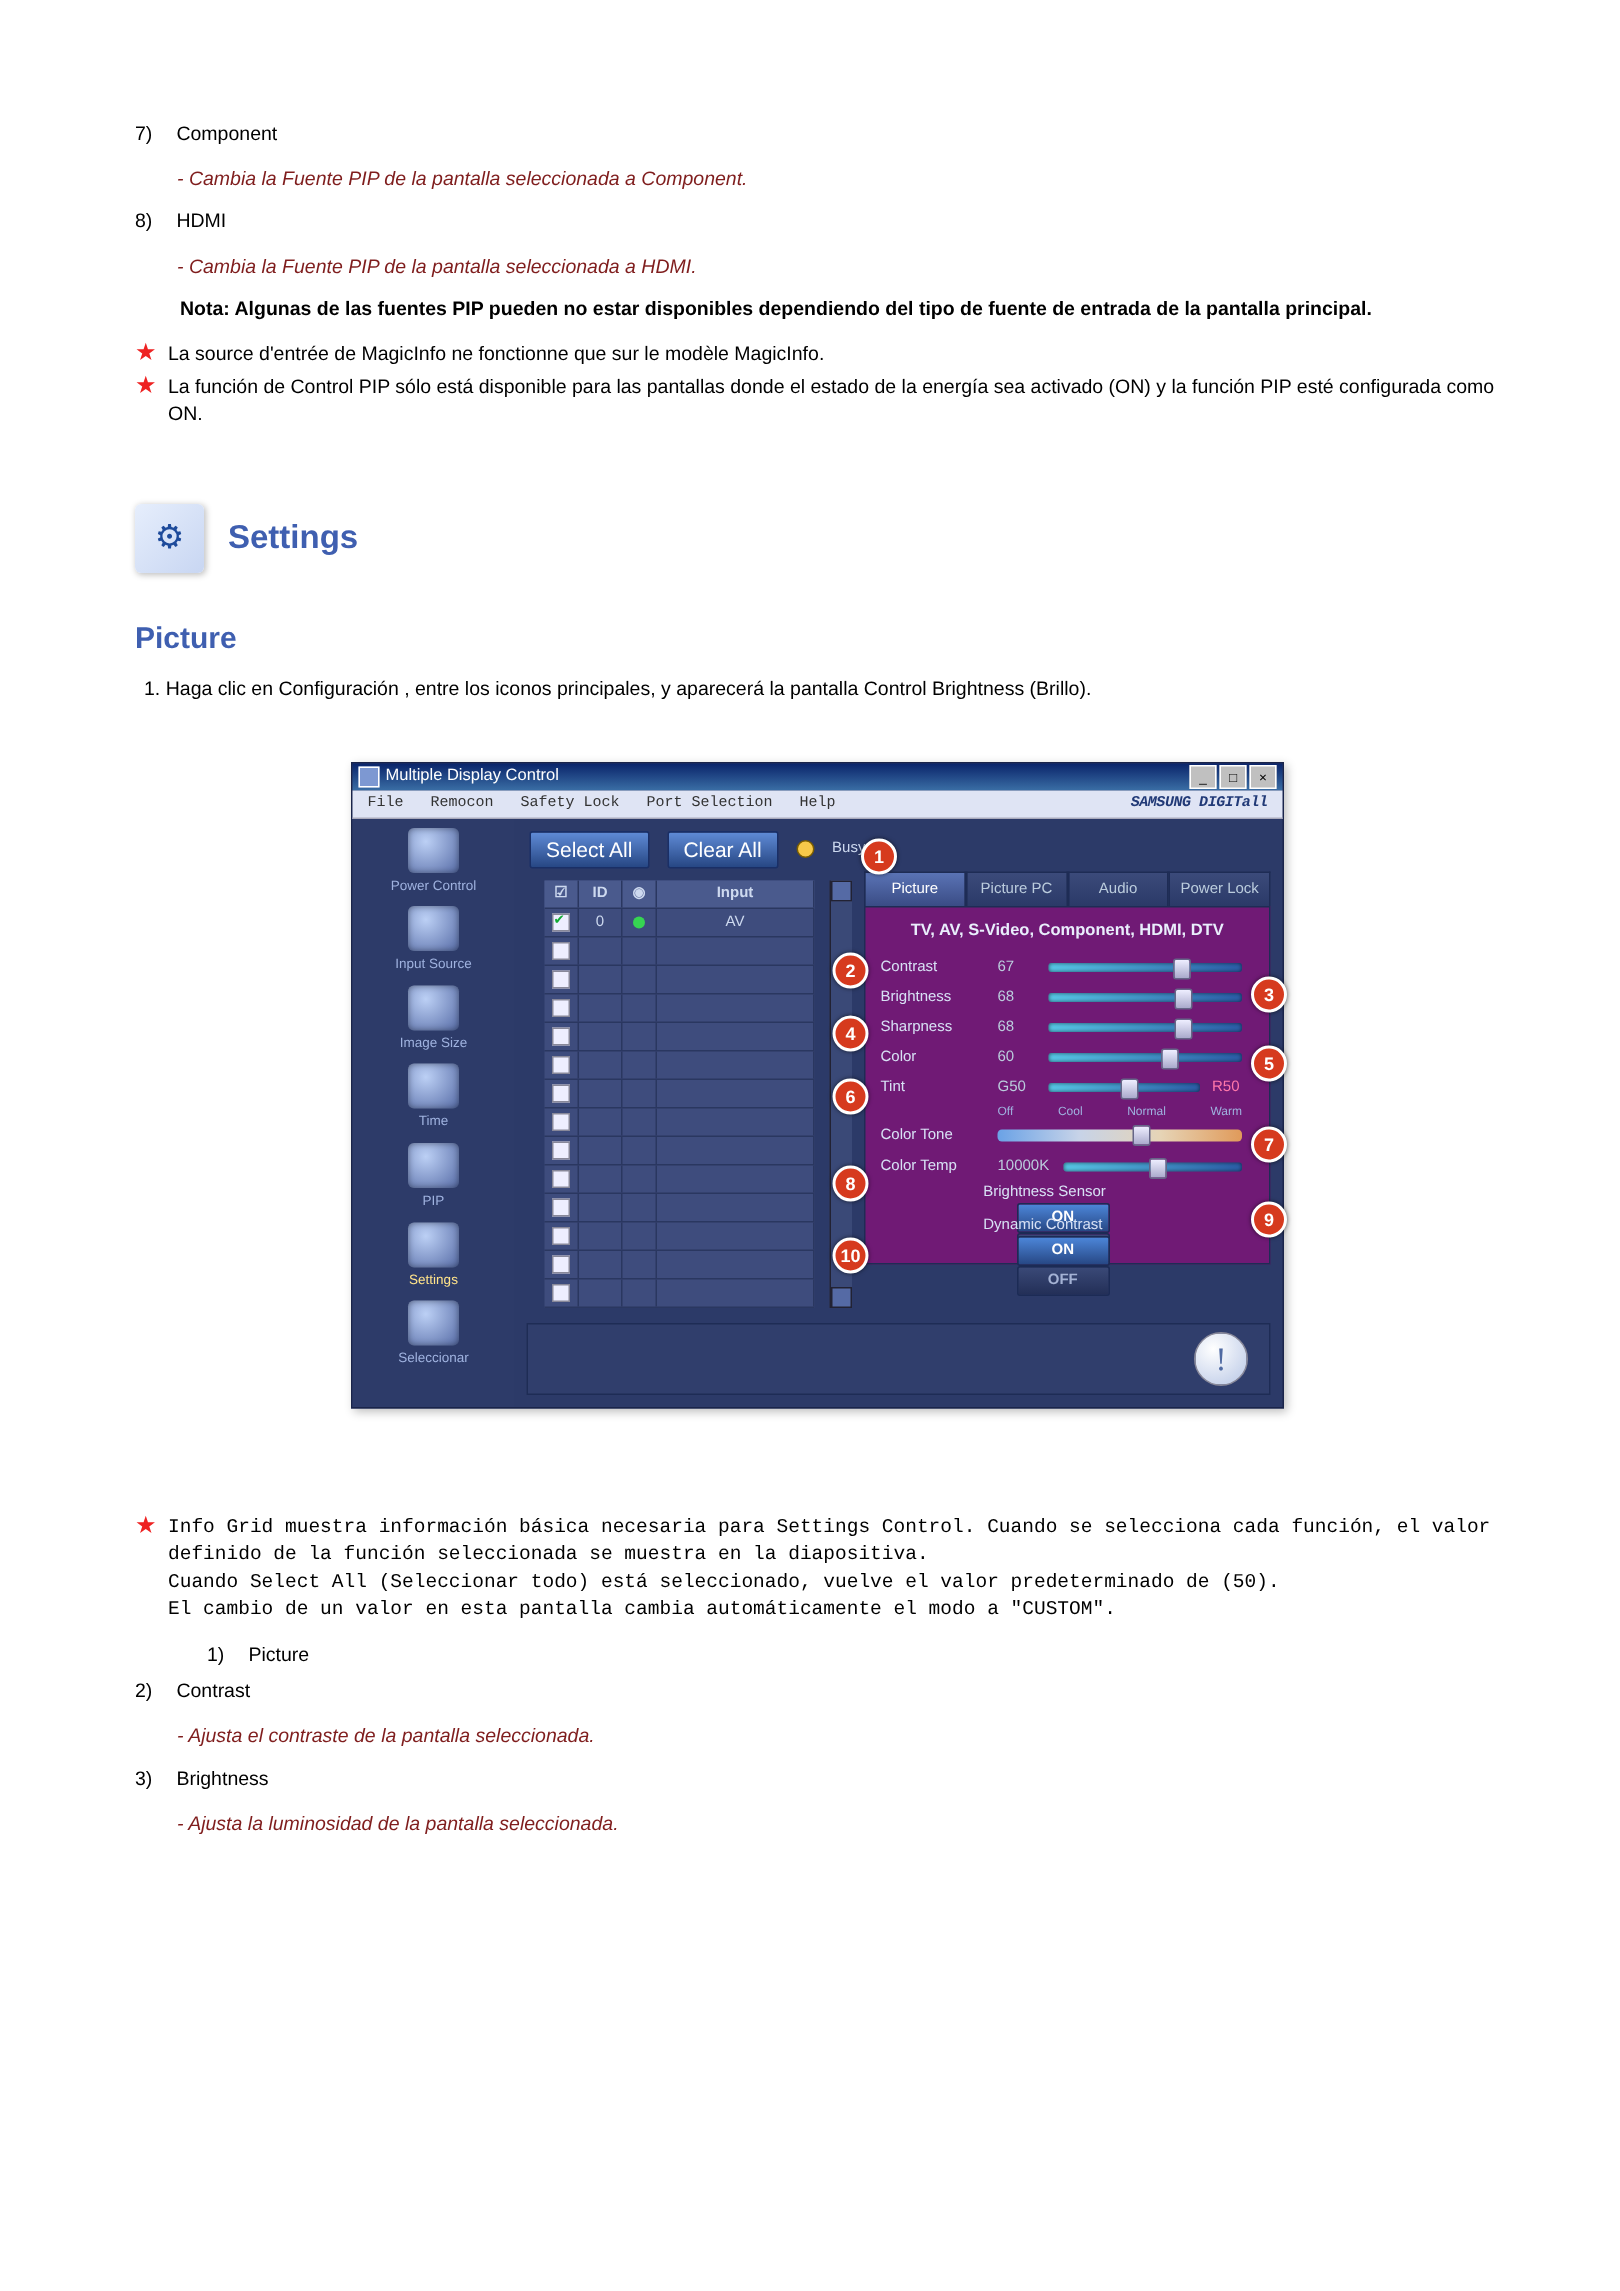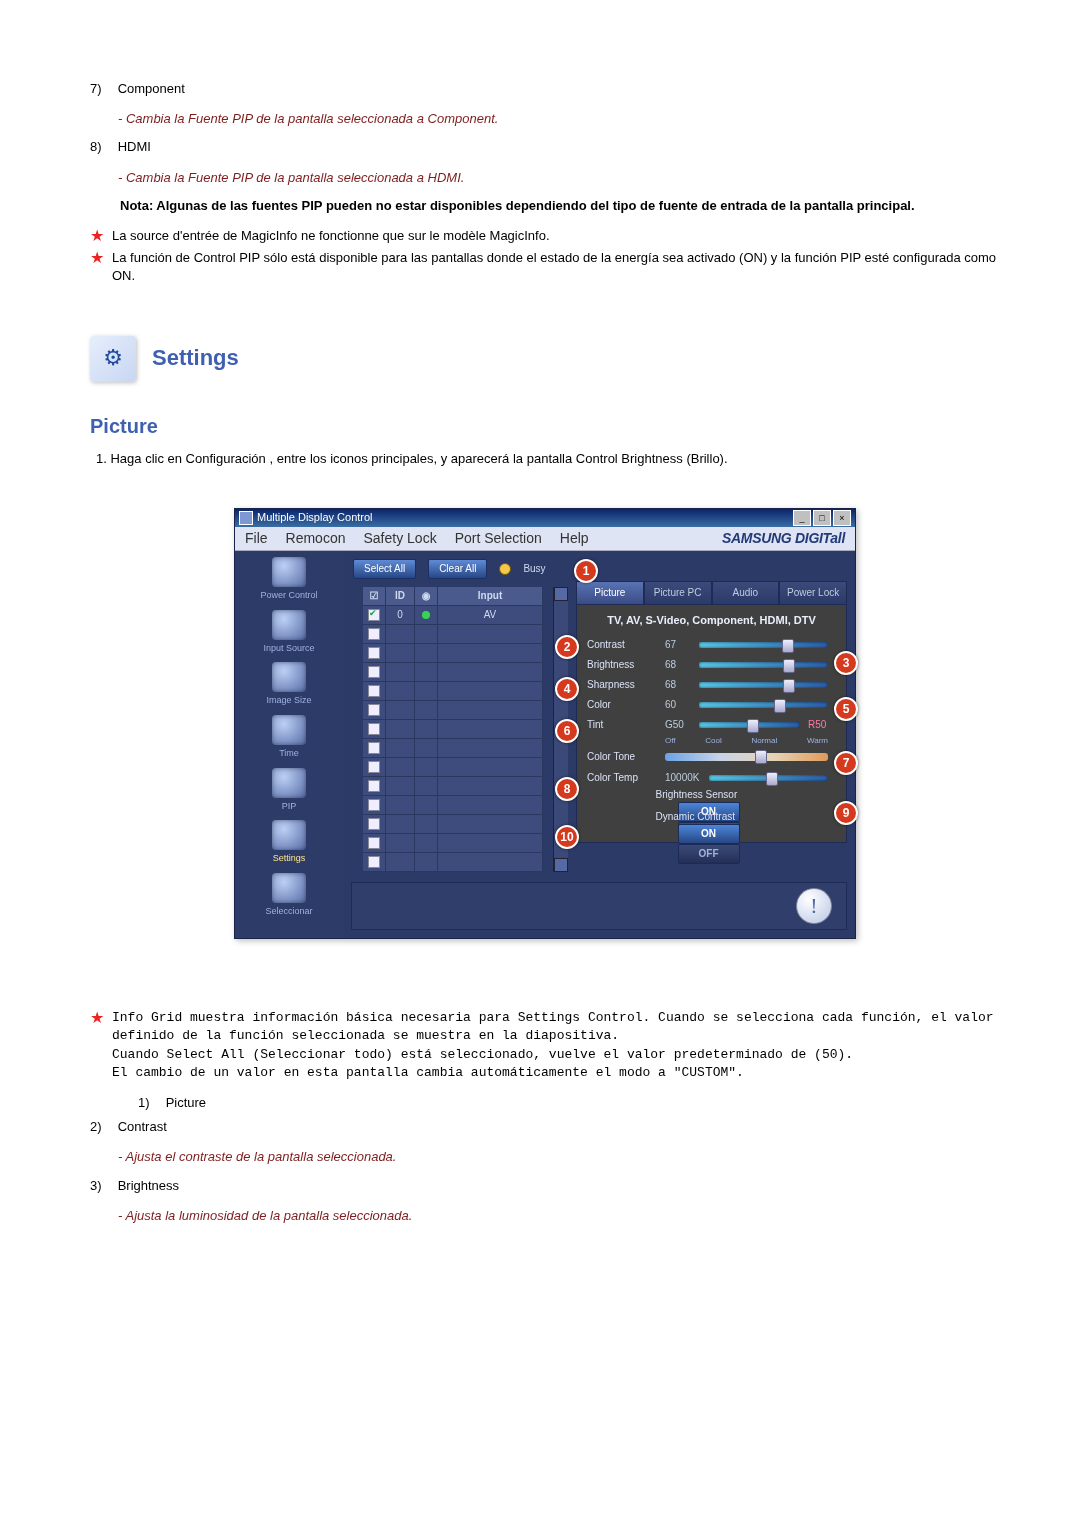--- a/index.html
+++ b/index.html
@@ -61,43 +61,44 @@
   }
   .titlebar .tb-left { display: flex; align-items: center; gap: 4px; }
   .titlebar .tb-icon { width: 12px; height: 12px; background: #7d98d2; border: 1px solid #fff; }
   .titlebar .winbtns { display: flex; gap: 2px; }
   .titlebar .wb { width: 16px; height: 14px; background: #c0c0c0; border: 1px solid #fff; font-size: 9px; text-align: center; line-height: 14px; color: #000; }
   .menubar {
     background: #dfe4f4;
     color: #333;
     display: flex; gap: 18px;
     padding: 2px 10px;
-    font-size: 14px;
+    font-size: 10px;
     border-bottom: 1px solid #aab;
+    font-family: Liberation Mono, monospace;
   }
   .appbody { display: flex; }
   .sidebar {
     width: 100px; background: #2d3b69;
     padding: 6px 4px;
   }
   .side-item { text-align: center; margin-bottom: 8px; }
   .side-item .s-icon {
     width: 34px; height: 30px; margin: 0 auto 2px auto; border-radius: 4px;
     background: radial-gradient(circle at 35% 30%, #bcd0f5, #556aa5);
     box-shadow: inset 0 0 4px rgba(0,0,0,.4);
   }
   .side-item .s-lbl { font-size: 9px; color: #9fb2df; }
   .side-item.active .s-lbl { color: #ffe38a; }
 
   .maincol { flex: 1; display: flex; flex-direction: column; }
   .topctrls { display: flex; align-items: center; gap: 12px; padding: 8px 10px; }
   .btn-sm {
     padding: 2px 10px; border-radius: 2px;
     background: linear-gradient(#5f8bd6,#274784);
-    color: #fff; border: 1px solid #1a2f66; font-size: 10px;
+    color: #fff; border: 1px solid #1a2f66; font-size: 14px;
   }
   .busy-dot { width: 10px; height: 10px; border-radius: 50%; background: #f7c94a; border: 1px solid #7a5d00; }
 
   .grid {
     margin: 0 10px;
     background: #3e4c7d;
   }
   .grow { display: flex; height: 18px; align-items: center; border-bottom: 1px solid #2a3760; }
   .grow.head { background: #4a5a8d; font-weight: 600; }
   .gc { border-right: 1px solid #2a3760; height: 100%; display: flex; align-items: center; justify-content: center; }
@@ -118,21 +119,21 @@
   .tabs { display: flex; margin: 0 8px; margin-top: -6px;}
   .tab {
     flex: 1; text-align: center; padding: 4px 0;
     background: linear-gradient(#3b4a7a,#2b3a68);
     border: 1px solid #1e2c55; border-bottom: none;
     font-size: 10px; color: #bcd;
   }
   .tab.active { background: linear-gradient(#5a73b5,#3a4c85); color: #fff; }
   .panel {
     margin: 0 8px 8px 8px; padding: 8px 10px 10px 10px;
-    background: #404040; border: 1px solid #1e2c55;
+    background: #701a75; border: 1px solid #1e2c55;
     position: relative;
   }
   .panel-head { text-align: center; font-size: 11px; color: #e6f; color: #e9eefc; font-weight: 600; margin-bottom: 6px; }
   .sl-row { display: flex; align-items: center; height: 20px; font-size: 10px; }
   .sl-row .sl-lbl { width: 78px; color: #d8e1f5; }
   .sl-row .sl-val { width: 34px; color: #bcd; text-align: left; }
   .sl-row .slider {
     flex: 1; height: 6px; background: linear-gradient(90deg,#58c9e8,#2b5da8);
     border-radius: 2px; position: relative; margin-right: 8px;
     box-shadow: inset 0 0 3px rgba(0,0,0,.6);

